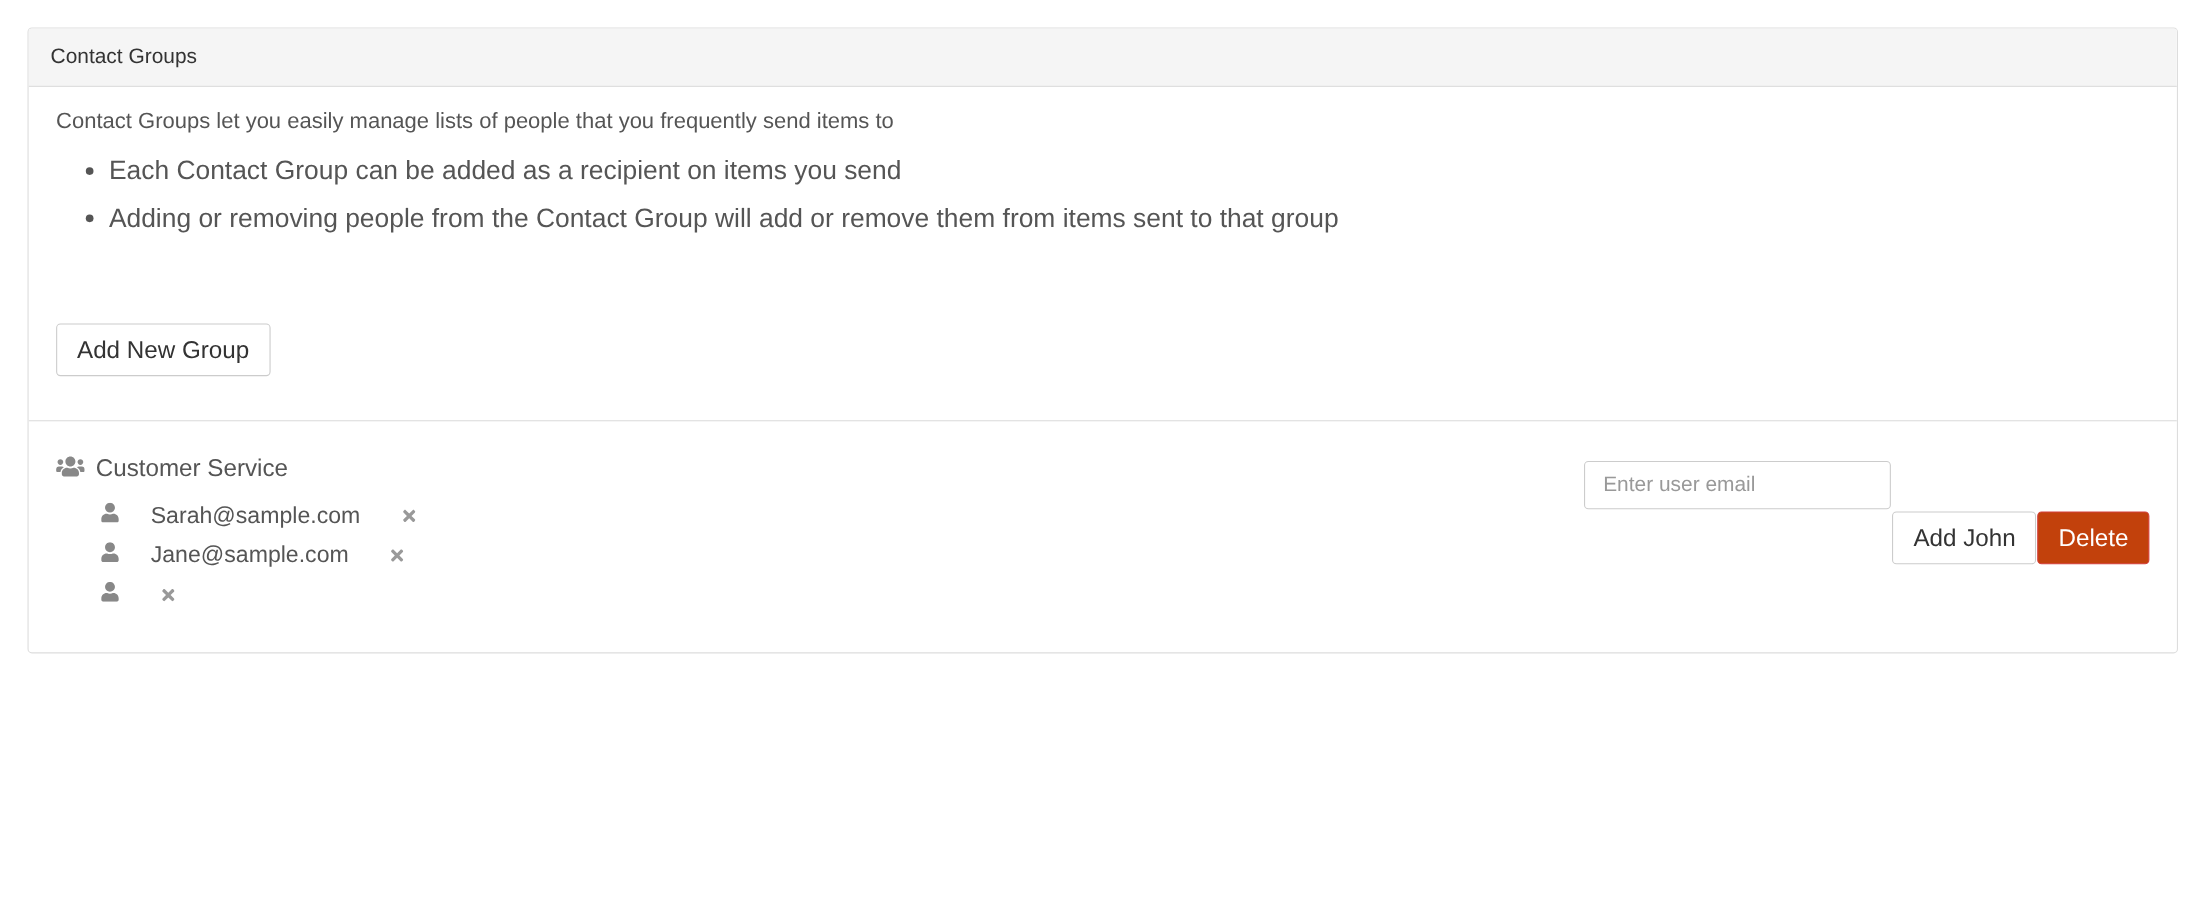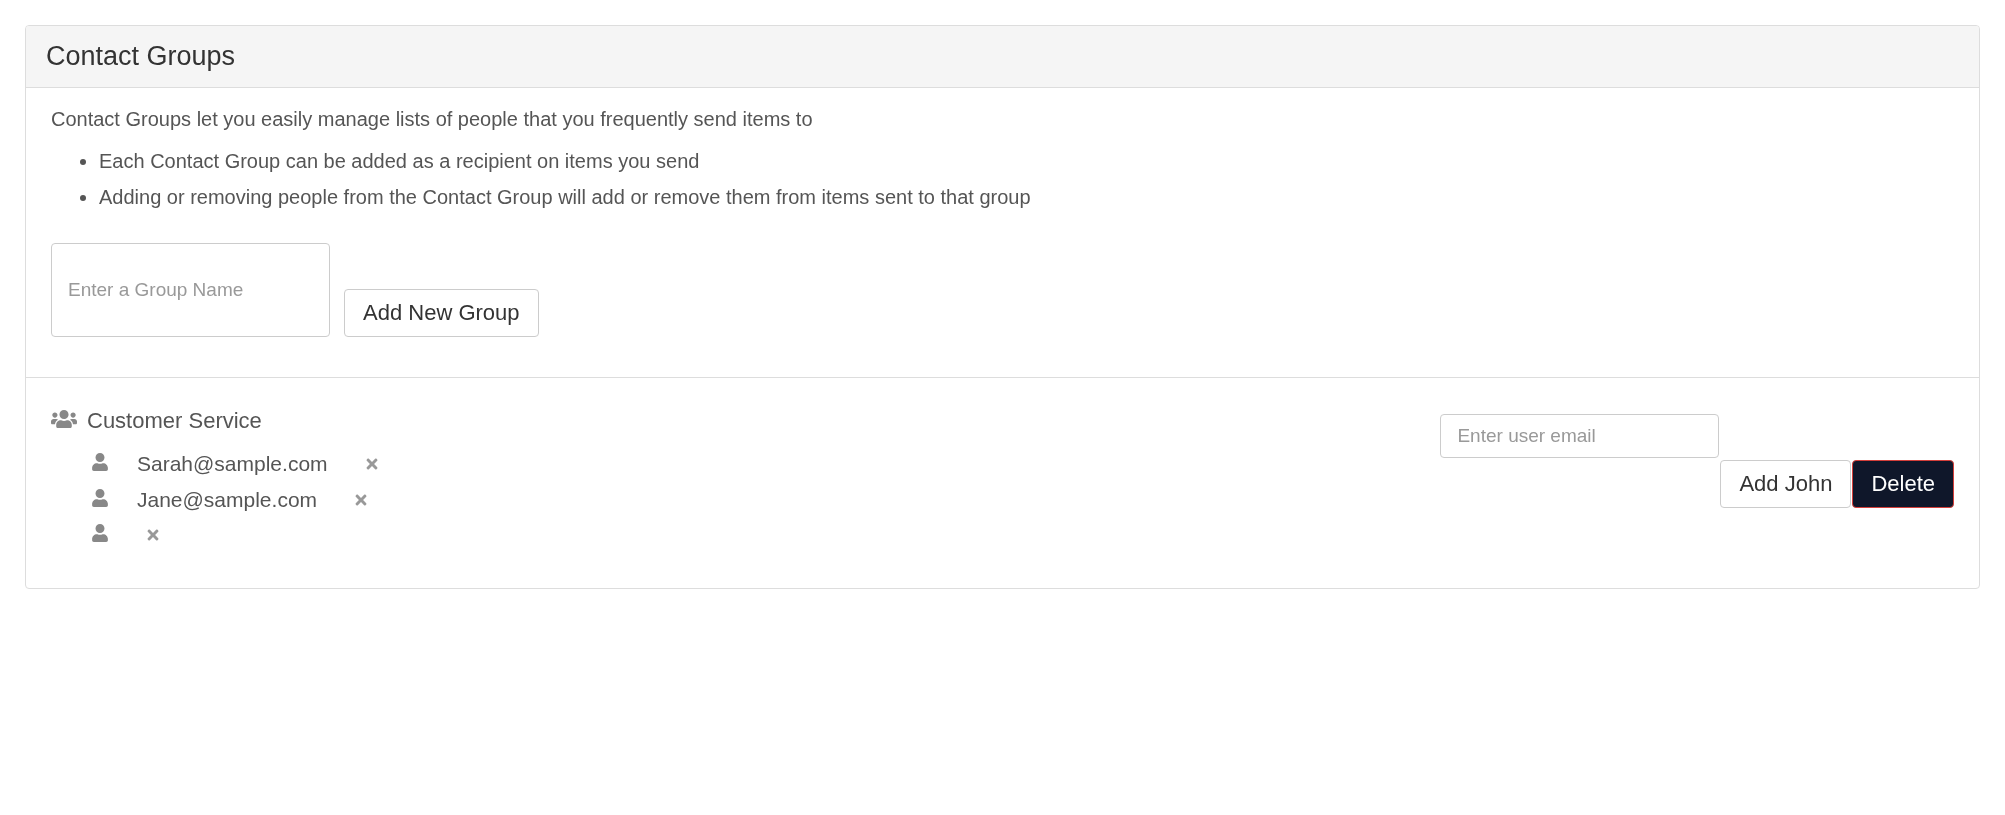--- a/index.html
+++ b/index.html
@@ -11,38 +11,38 @@
     }
     .panel {
       border: 1px solid #ddd;
       border-radius: 4px;
       overflow: hidden;
     }
     .panel-header {
       background: #f5f5f5;
       border-bottom: 1px solid #ddd;
       padding: 15px 20px;
-      font-size: 27px;
+      font-size: 19px;
       color: #333;
     }
     .panel-body {
       padding: 20px 25px 40px 25px;
     }
     .intro-text {
       font-size: 20px;
       color: #555;
       margin-bottom: 12px;
     }
     .intro-list {
       list-style: disc;
       padding-left: 48px;
       margin-bottom: 28px;
     }
     .intro-list li {
-      font-size: 20px;
+      font-size: 24px;
       color: #555;
       line-height: 1.8;
     }
     .form-row {
       display: flex;
       gap: 14px;
     }
     input[type="text"] {
       font-size: 19px;
       padding: 10px 16px;
@@ -57,21 +57,21 @@
       font-size: 22px;
       padding: 10px 18px;
       border: 1px solid #ccc;
       border-radius: 4px;
       background: #fff;
       color: #333;
       cursor: pointer;
       margin-top: 46px;
     }
     .btn-danger {
-      background: #0f172a;
+      background: #c2410c;
       border-color: #d43f3a;
       color: #fff;
     }
     .divider {
       border-top: 1px solid #ddd;
     }
     .group-section {
       padding: 30px 25px 35px 25px;
       display: flex;
       justify-content: space-between;
@@ -121,21 +121,20 @@
     <span>Contact Groups</span>
   </div>
 
   <div class="panel-body">
     <p class="intro-text">Contact Groups let you easily manage lists of people that you frequently send items to</p>
     <ul class="intro-list">
       <li>Each Contact Group can be added as a recipient on items you send</li>
       <li>Adding or removing people from the Contact Group will add or remove them from items sent to that group</li>
     </ul>
     <div class="form-row">
-      <input type="text" placeholder="Enter a Group Name" style="">
       <button class="btn">Add New Group</button>
     </div>
   </div>
 
   <div class="divider"></div>
 
   <div class="group-section">
     <div class="group-left">
       <div class="group-title">
         <span class="icon-gray">

